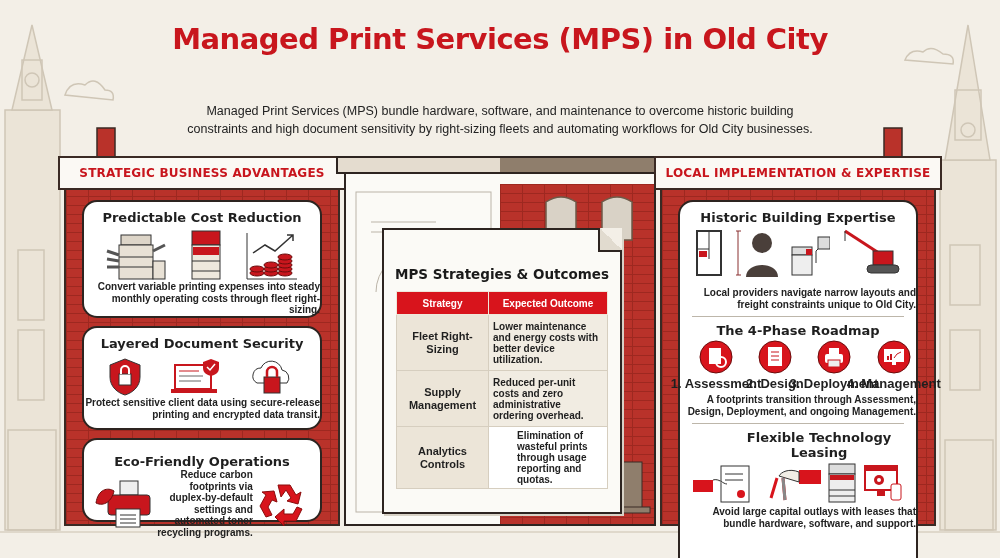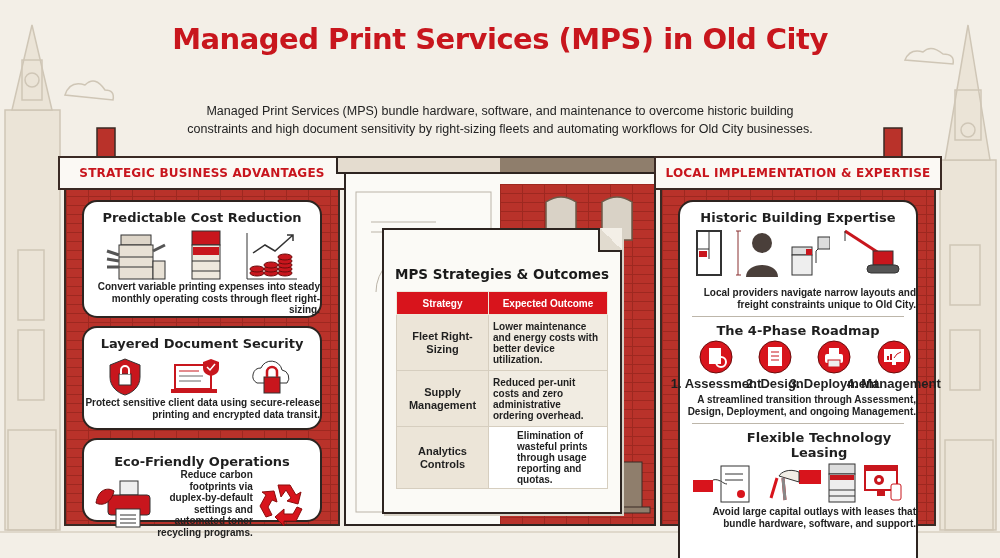--- a/index.html
+++ b/index.html
@@ -356,21 +356,21 @@
             <circle cx="17" cy="17" r="16" fill="#d8141c" stroke="#6b0c0c"></circle>
             <rect x="7" y="9" width="20" height="13" fill="#fff"></rect>
             <rect x="10" y="16" width="2" height="4" fill="#c8161d"></rect>
               <rect x="13" y="14" width="2" height="6" fill="#c8161d"></rect>
             <path d="M17 18 L20 14 L24 12" stroke="#c8161d" fill="none"></path>
             <rect x="15" y="22" width="4" height="3" fill="#fff"></rect>
           </svg>
           <span class="phase-label">4. Management</span>
         </div>
       </div>
-      <p style="margin-top:3px;"><span>A streamlined transition through Assessment,</span><br><span>Design, Deployment, and ongoing Management.</span></p>
+      <p style="margin-top:3px;"><span>A footprints transition through Assessment,</span><br><span>Design, Deployment, and ongoing Management.</span></p>
     </div>
     <div class="divider" style="margin-top:6px;"></div>
 
     <div>
       <h3 style="margin-top:6px;margin-left:42px;">Flexible Technology Leasing</h3>
       <div class="icons" style="height:44px;">
         <svg width="60" height="42" viewBox="0 0 60 42">
           <rect x="0" y="18" width="20" height="12" fill="#d8141c"></rect>
           <rect x="28" y="4" width="28" height="36" fill="#fff" stroke="#333"></rect>
           <line x1="32" y1="12" x2="50" y2="12" stroke="#333"></line>

